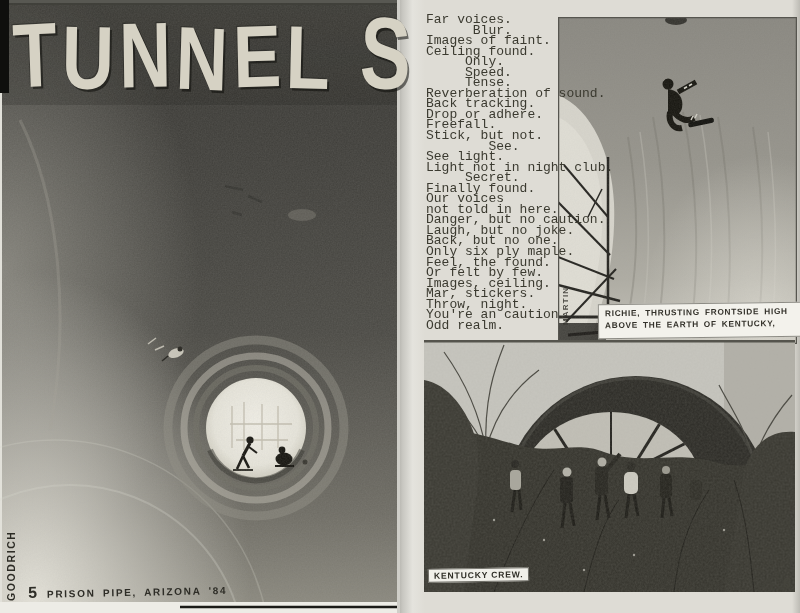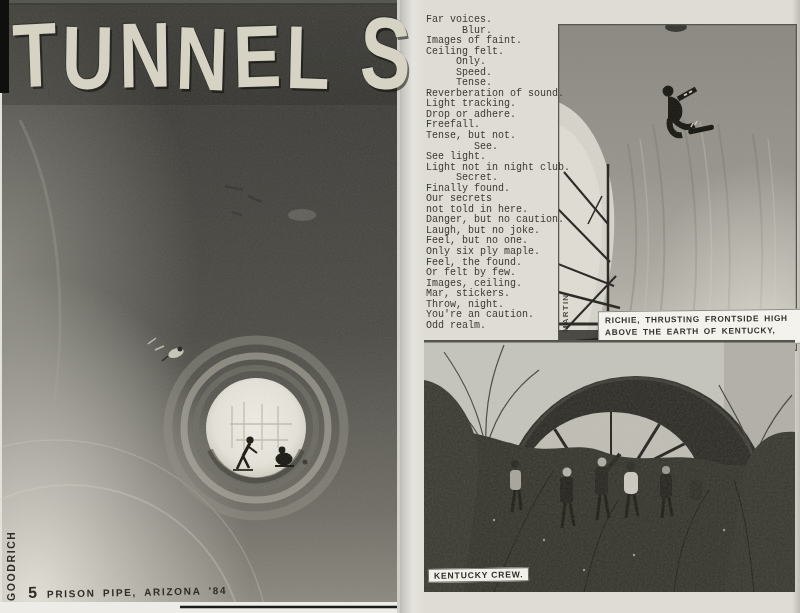--- a/index.html
+++ b/index.html
@@ -31,25 +31,25 @@
   .goodrich{left:5px;top:601px;transform-origin:0 0;transform:rotate(-90deg);
             font-size:10.5px;font-weight:600;letter-spacing:1.6px;color:#2c2b25;z-index:6;}
   .left-caption{left:28px;top:582px;display:flex;align-items:baseline;gap:10px;
                 transform:rotate(-1.2deg);color:#2e2d27;z-index:6;}
   .left-caption .num{font-size:16px;font-weight:700;}
   .left-caption .txt{font-size:10px;font-weight:600;letter-spacing:1.7px;word-spacing:3px;}
 
   
   .poem{left:426px;top:15px;width:140px;color:#3b3a30;
         font-family:"Liberation Mono","DejaVu Sans Mono",monospace;
-        font-size:10px;line-height:10.55px;z-index:4;}
+        font-size:13px;line-height:10.55px;z-index:4;}
   .poem-line{white-space:pre;}
 
   
-  .photo-top{left:558px;top:24px;width:239px;height:327px;z-index:3;}
+  .photo-top{left:558px;top:17px;width:239px;height:327px;z-index:3;}
   .photo-bottom{left:424px;top:340px;width:371px;height:252px;z-index:3;}
   .photo-top svg,.photo-bottom svg,.left-photo svg{display:block;}
   .left-photo{left:0;top:0;width:400px;height:613px;z-index:1;}
 
   .caption-box{position:absolute;left:40px;top:286px;width:192px;height:31px;
                background:#f3f2ec;border:1px solid #8d8c85;padding:2px 4px 0 6px;
                transform:rotate(-0.7deg);color:#34322b;font-weight:700;
                font-size:8.3px;line-height:12px;letter-spacing:.7px;word-spacing:2px;}
   .credit-vertical{position:absolute;left:3px;top:308px;transform-origin:0 0;
                    transform:rotate(-90deg);font-size:8px;font-weight:700;
@@ -166,39 +166,39 @@
   <div class="abs goodrich">GOODRICH</div>
   <div class="abs left-caption">
     <span class="num">5</span>
     <span class="txt">PRISON PIPE, ARIZONA '84</span>
   </div>
 
   <div class="abs poem">
       <div class="poem-line">Far voices.</div>
       <div class="poem-line">      Blur.</div>
       <div class="poem-line">Images of faint.</div>
-      <div class="poem-line">Ceiling felt.</div>
+      <div class="poem-line">Ceiling found.</div>
       <div class="poem-line">     Only.</div>
       <div class="poem-line">     Speed.</div>
       <div class="poem-line">     Tense.</div>
       <div class="poem-line">Reverberation of sound.</div>
-      <div class="poem-line">Light tracking.</div>
+      <div class="poem-line">Back tracking.</div>
       <div class="poem-line">Drop or adhere.</div>
       <div class="poem-line">Freefall.</div>
-      <div class="poem-line">Tense, but not.</div>
+      <div class="poem-line">Stick, but not.</div>
       <div class="poem-line">        See.</div>
       <div class="poem-line">See light.</div>
       <div class="poem-line">Light not in night club.</div>
       <div class="poem-line">     Secret.</div>
       <div class="poem-line">Finally found.</div>
-      <div class="poem-line">Our secrets</div>
+      <div class="poem-line">Our voices</div>
       <div class="poem-line">not told in here.</div>
       <div class="poem-line">Danger, but no caution.</div>
       <div class="poem-line">Laugh, but no joke.</div>
-      <div class="poem-line">Feel, but no one.</div>
+      <div class="poem-line">Back, but no one.</div>
       <div class="poem-line">Only six ply maple.</div>
       <div class="poem-line">Feel, the found.</div>
       <div class="poem-line">Or felt by few.</div>
       <div class="poem-line">Images, ceiling.</div>
       <div class="poem-line">Mar, stickers.</div>
       <div class="poem-line">Throw, night.</div>
       <div class="poem-line">You're an caution.</div>
       <div class="poem-line">Odd realm.</div>
     </div>
 

